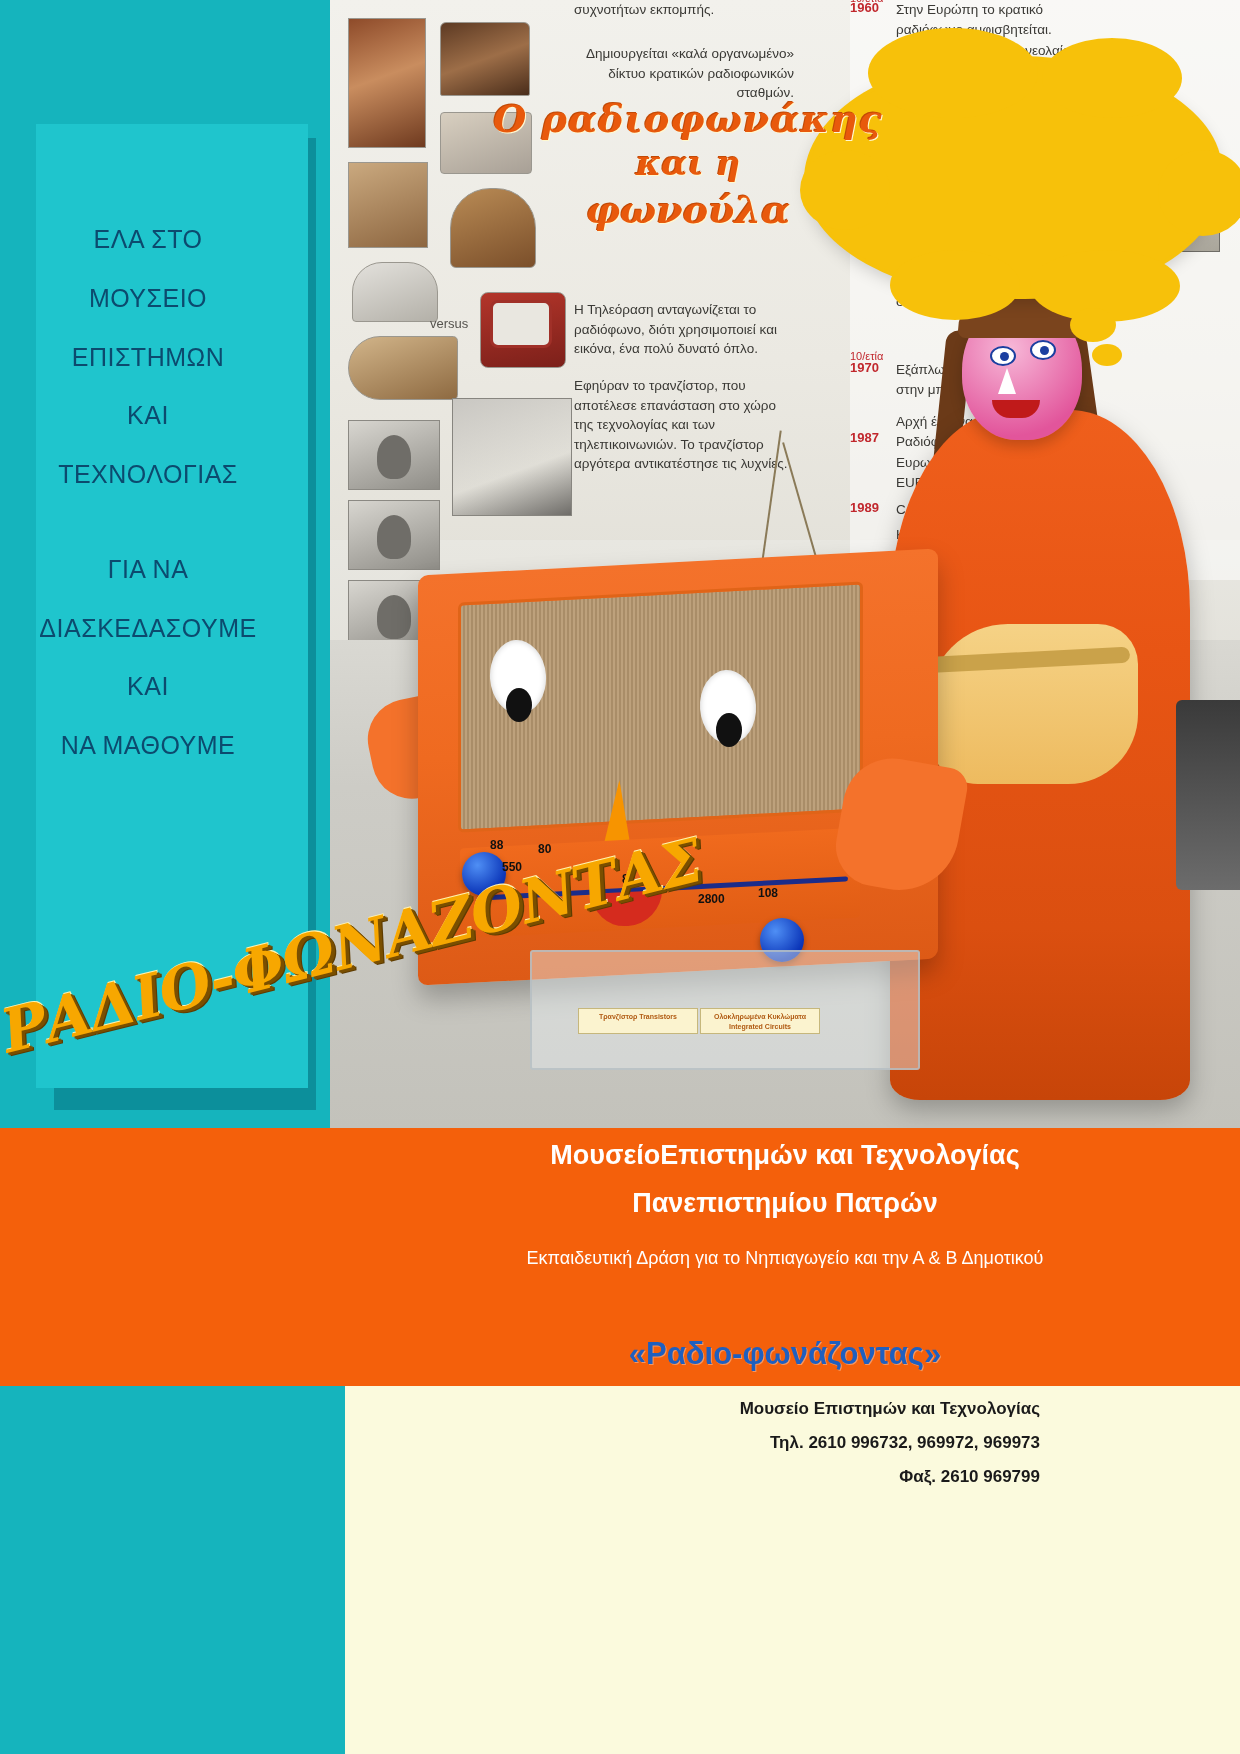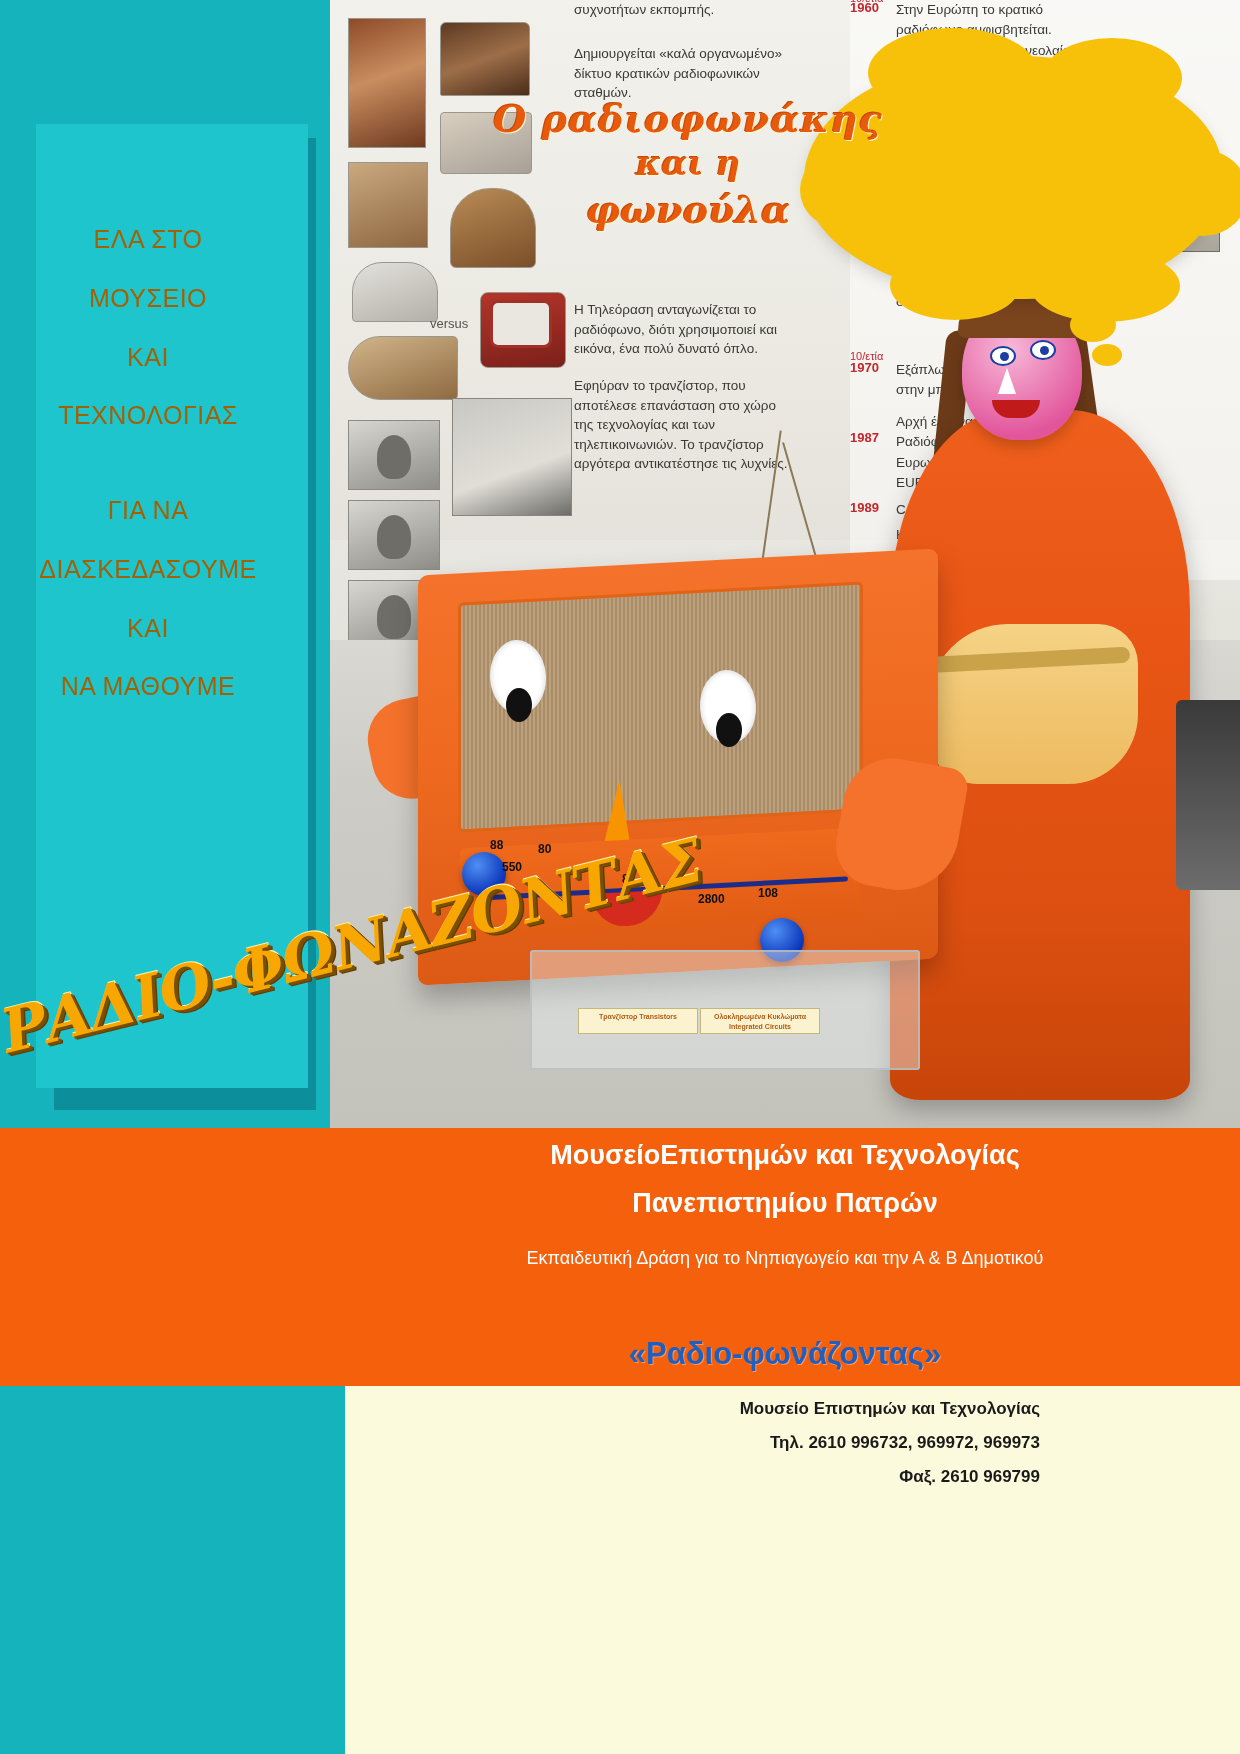--- a/index.html
+++ b/index.html
@@ -89,21 +89,21 @@
     font-size: 13px; color: #55534e;
   }
   .panel-text {
     position: absolute;
     font-size: 13.5px;
     line-height: 1.45;
     color: #3a3935;
     width: 200px;
   }
   .pt-a { left: 244px; top: 0px; width: 210px; }
-  .pt-b { left: 244px; top: 44px; width: 220px; }
+  .pt-b { left: 244px; top: 44px; width: 220px; text-align: right; }
   .pt-c { left: 244px; top: 300px; width: 210px; }
   .pt-d { left: 244px; top: 376px; width: 215px; }
   .right-col {
     position: absolute;
     left: 520px; top: 0; width: 390px; height: 580px;
     background: rgba(255,255,255,0.5);
   }
   .rc-text {
     position: absolute;
     font-size: 13.5px; line-height: 1.5; color: #3a3935;
@@ -352,21 +352,21 @@
     width: 262px; height: 972px;
     background: #0c8f9b;
   }
   .teal-card {
     position: absolute; left: 36px; top: 124px;
     width: 272px; height: 964px;
     background: #1fc5cd;
   }
   .teal-text {
     position: absolute; left: 36px; top: 210px; width: 224px;
-    text-align: center; color: #a16207;
+    text-align: center; color: #0c4a6e;
     font-size: 25px; line-height: 2.35;
     letter-spacing: 0.5px;
   }
   .teal-text .gap { display: block; height: 36px; }
 
   
   .wordart {
     position: absolute;
     left: -6px; top: 930px;
     width: 560px;
@@ -536,20 +536,21 @@
   </div>
 
   <div class="teal-wrap">
     <div class="teal-shadow"></div>
     <div class="teal-card"></div>
   </div>
 
   <div class="teal-text">
     <div>ΕΛΑ ΣΤΟ</div>
     <div>ΜΟΥΣΕΙΟ</div>
+    <div>ΕΠΙΣΤΗΜΩΝ</div>
     <div>ΚΑΙ</div>
     <div>ΤΕΧΝΟΛΟΓΙΑΣ</div>
     <span class="gap"></span>
     <div>ΓΙΑ ΝΑ</div>
     <div>ΔΙΑΣΚΕΔΑΣΟΥΜΕ</div>
     <div>ΚΑΙ</div>
     <div>ΝΑ ΜΑΘΟΥΜΕ</div>
   </div>
 
   <div class="wordart">ΡΑΔΙΟ-ΦΩΝΑΖΟΝΤΑΣ</div>

